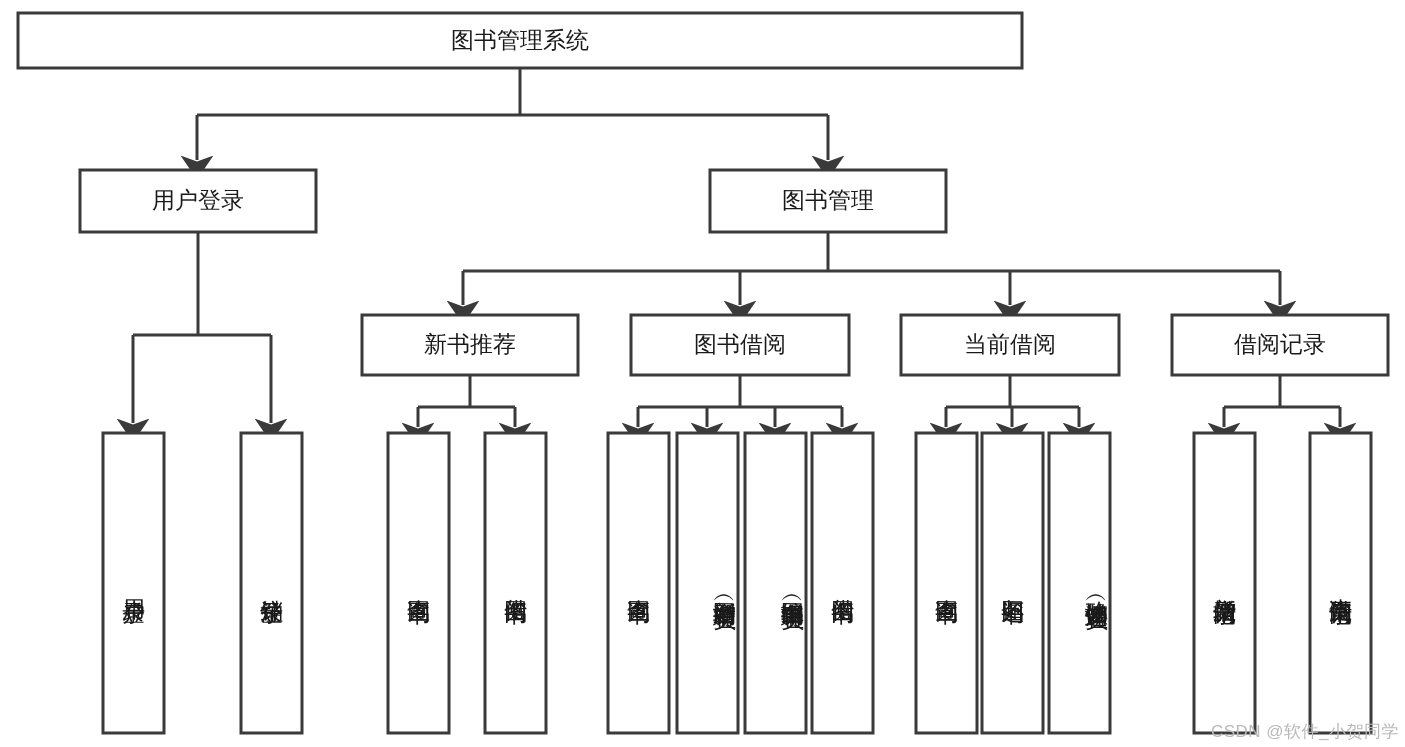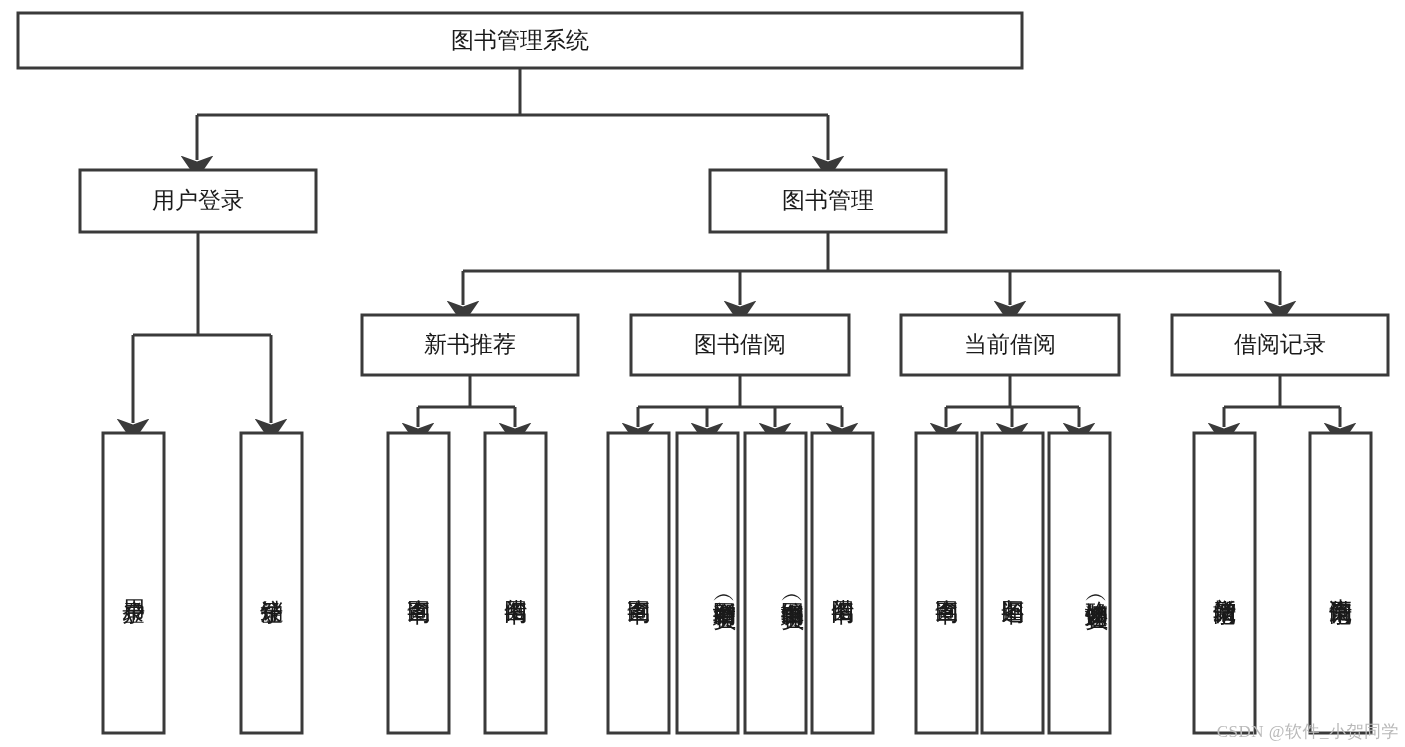--- a/index.html
+++ b/index.html
@@ -51,21 +51,21 @@
     letter-spacing: 1px;
     white-space: nowrap;
     pointer-events: none;
   }
   .leaf-label-wrap.center { align-items: center; }
   .leaf-label-wrap.top { align-items: flex-start; }
   .watermark {
     position: absolute;
     right: 6px;
     bottom: 4px;
-    font-family: Liberation Serif, serif;
+    font-family: Liberation Sans, sans-serif;
     font-size: 17px;
     color: #b9b9b9;
     letter-spacing: 0.5px;
     white-space: nowrap;
   }
 </style>
 </head>
 <body>
 
 <svg id="diagram" viewBox="0 0 1405 747">

